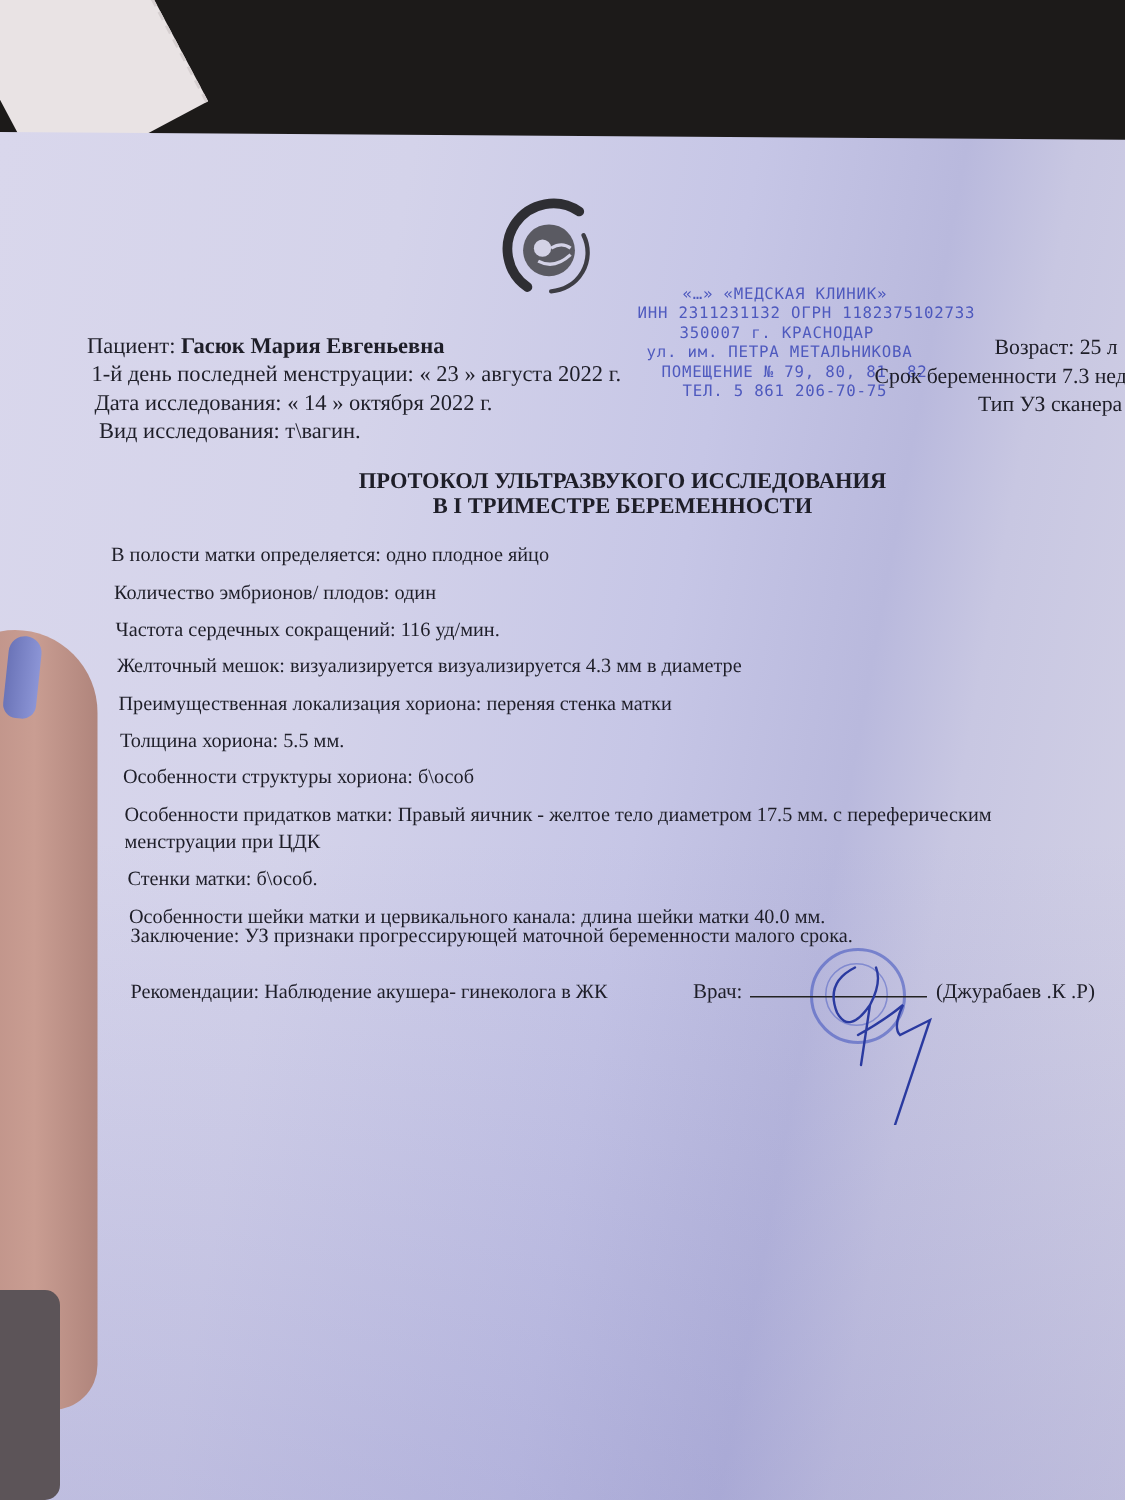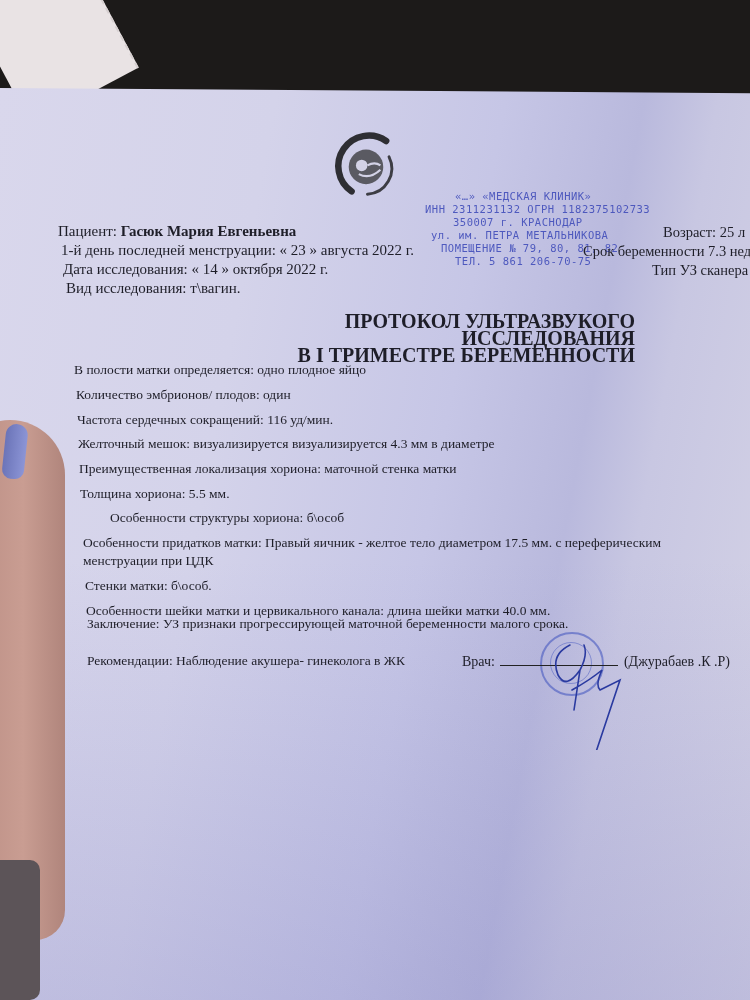--- a/index.html
+++ b/index.html
@@ -47,22 +47,22 @@
     position:absolute; left:425px; top:190px; width:230px;
     color:#3a47b8; font-family:"DejaVu Sans Mono","Liberation Mono",monospace;
     font-size:10.5px; line-height:13px; letter-spacing:0.5px; opacity:0.85;
   }
   .stamp div { white-space:nowrap; }
   .patient { position:absolute; left:58px; top:222px; font-size:15px; line-height:19px; }
   .patient .row { white-space:nowrap; }
   .bold { font-weight:bold; }
   .right-info { position:absolute; top:222px; font-size:14.5px; line-height:19px; white-space:nowrap; }
   .title {
-    position:absolute; left:195px; top:313px; width:440px; text-align:right;
-    font-weight:bold; font-size:20px; line-height:17px;
+    position:absolute; left:195px; top:313px; width:440px; text-align:center;
+    font-weight:bold; font-size:15px; line-height:17px;
   }
   .fields { position:absolute; left:74px; top:362px; font-size:13.5px; }
   .field { position:absolute; white-space:nowrap; }
   .sign-row { position:absolute; left:462px; top:654px; font-size:14px; white-space:nowrap; }
   .sig-line { display:inline-block; width:118px; border-bottom:1px solid #222; margin:0 2px; }
   .round-stamp {
     position:absolute; left:540px; top:632px; width:60px; height:60px; border-radius:50%;
     border:2px solid rgba(60,80,190,0.55);
   }
   .round-stamp::after {
@@ -117,23 +117,23 @@
   <div class="title">
     <div>ПРОТОКОЛ УЛЬТРАЗВУКОГО ИССЛЕДОВАНИЯ</div>
     <div>В I ТРИМЕСТРЕ БЕРЕМЕННОСТИ</div>
   </div>
 
   <div class="fields">
     <div class="field" style="left:0; top:0;">В полости матки определяется: одно плодное яйцо</div>
     <div class="field" style="left:2px; top:25px;">Количество эмбрионов/ плодов: один</div>
     <div class="field" style="left:3px; top:50px;">Частота сердечных сокращений: 116 уд/мин.</div>
     <div class="field" style="left:4px; top:74px;">Желточный мешок: визуализируется визуализируется 4.3 мм в диаметре</div>
-    <div class="field" style="left:5px; top:99px;">Преимущественная локализация хориона: маточной стенка матки</div>
+    <div class="field" style="left:5px; top:99px;">Преимущественная локализация хориона: переняя стенка матки</div>
     <div class="field" style="left:6px; top:124px;">Толщина хориона: 5.5 мм.</div>
-    <div class="field" style="left:8px; top:148px;margin-left:28px;">Особенности структуры хориона: б\особ</div>
+    <div class="field" style="left:8px; top:148px;">Особенности структуры хориона: б\особ</div>
     <div class="field" style="left:9px; top:173px;">Особенности придатков матки: Правый яичник - желтое тело диаметром 17.5 мм. с переферическим</div>
     <div class="field" style="left:9px; top:191px;">менструации при ЦДК</div>
     <div class="field" style="left:11px; top:216px;">Стенки матки: б\особ.</div>
     <div class="field" style="left:12px; top:241px;">Особенности шейки матки и цервикального канала: длина шейки матки  40.0 мм.</div>
     <div class="field" style="left:13px; top:254px;">Заключение: УЗ признаки прогрессирующей маточной беременности  малого срока.</div>
     <div class="field" style="left:13px; top:291px;">Рекомендации: Наблюдение акушера- гинеколога в ЖК</div>
   </div>
 
   <div class="round-stamp"></div>
 

